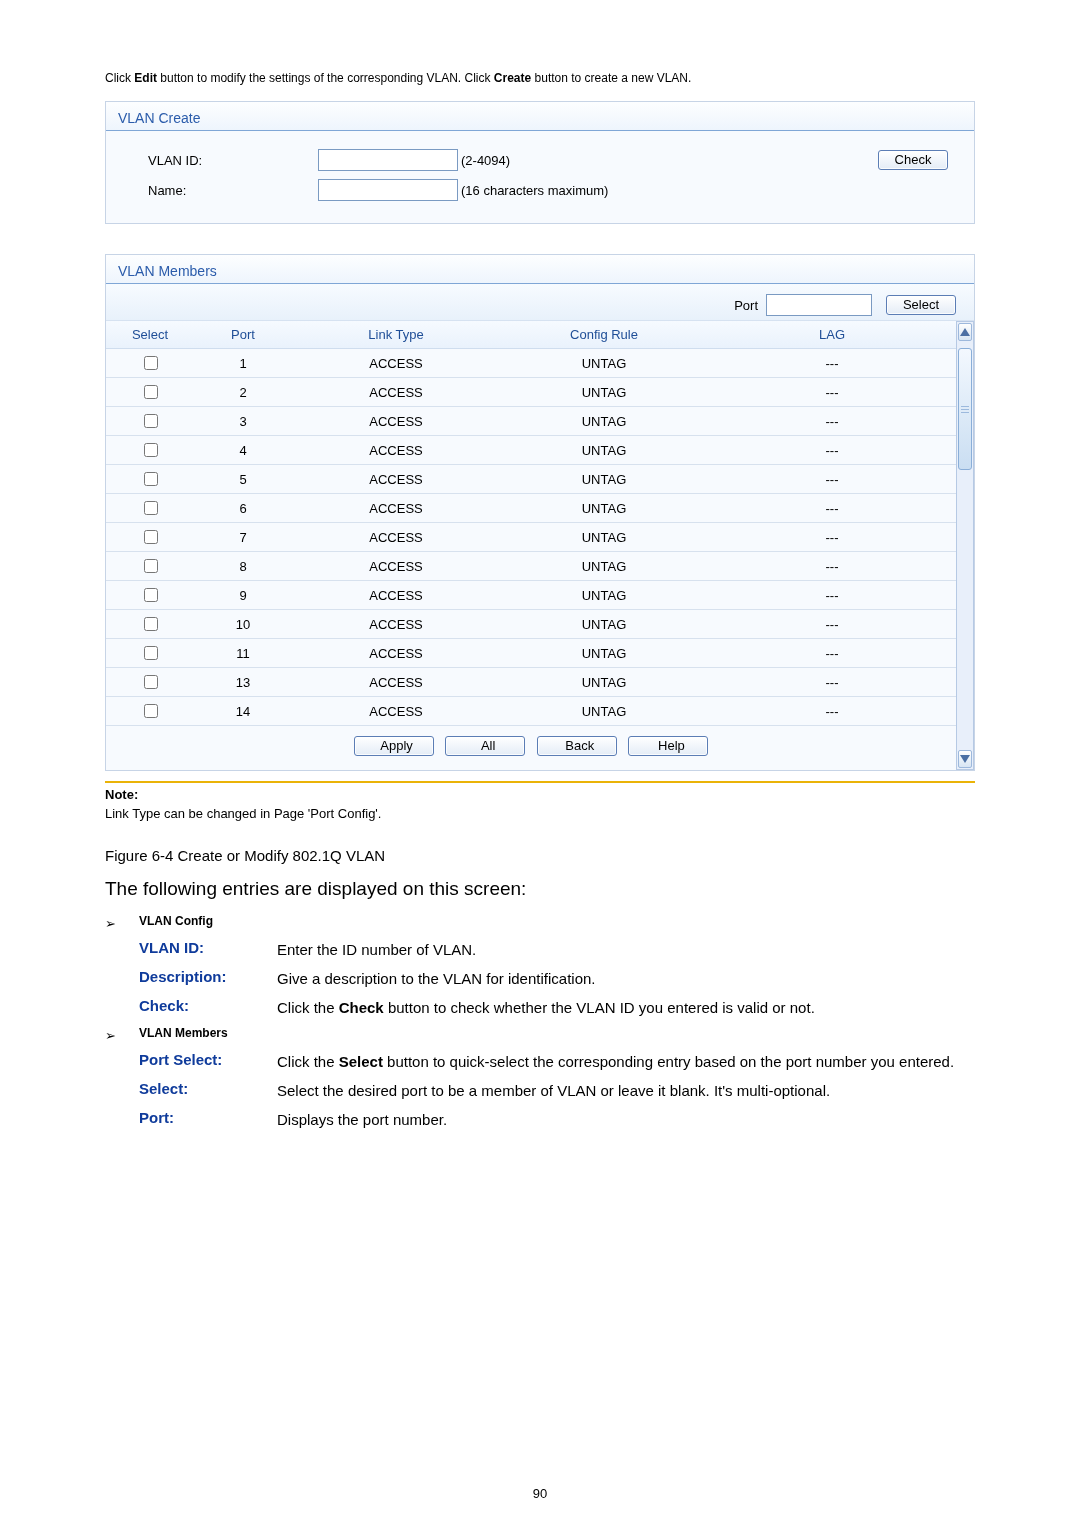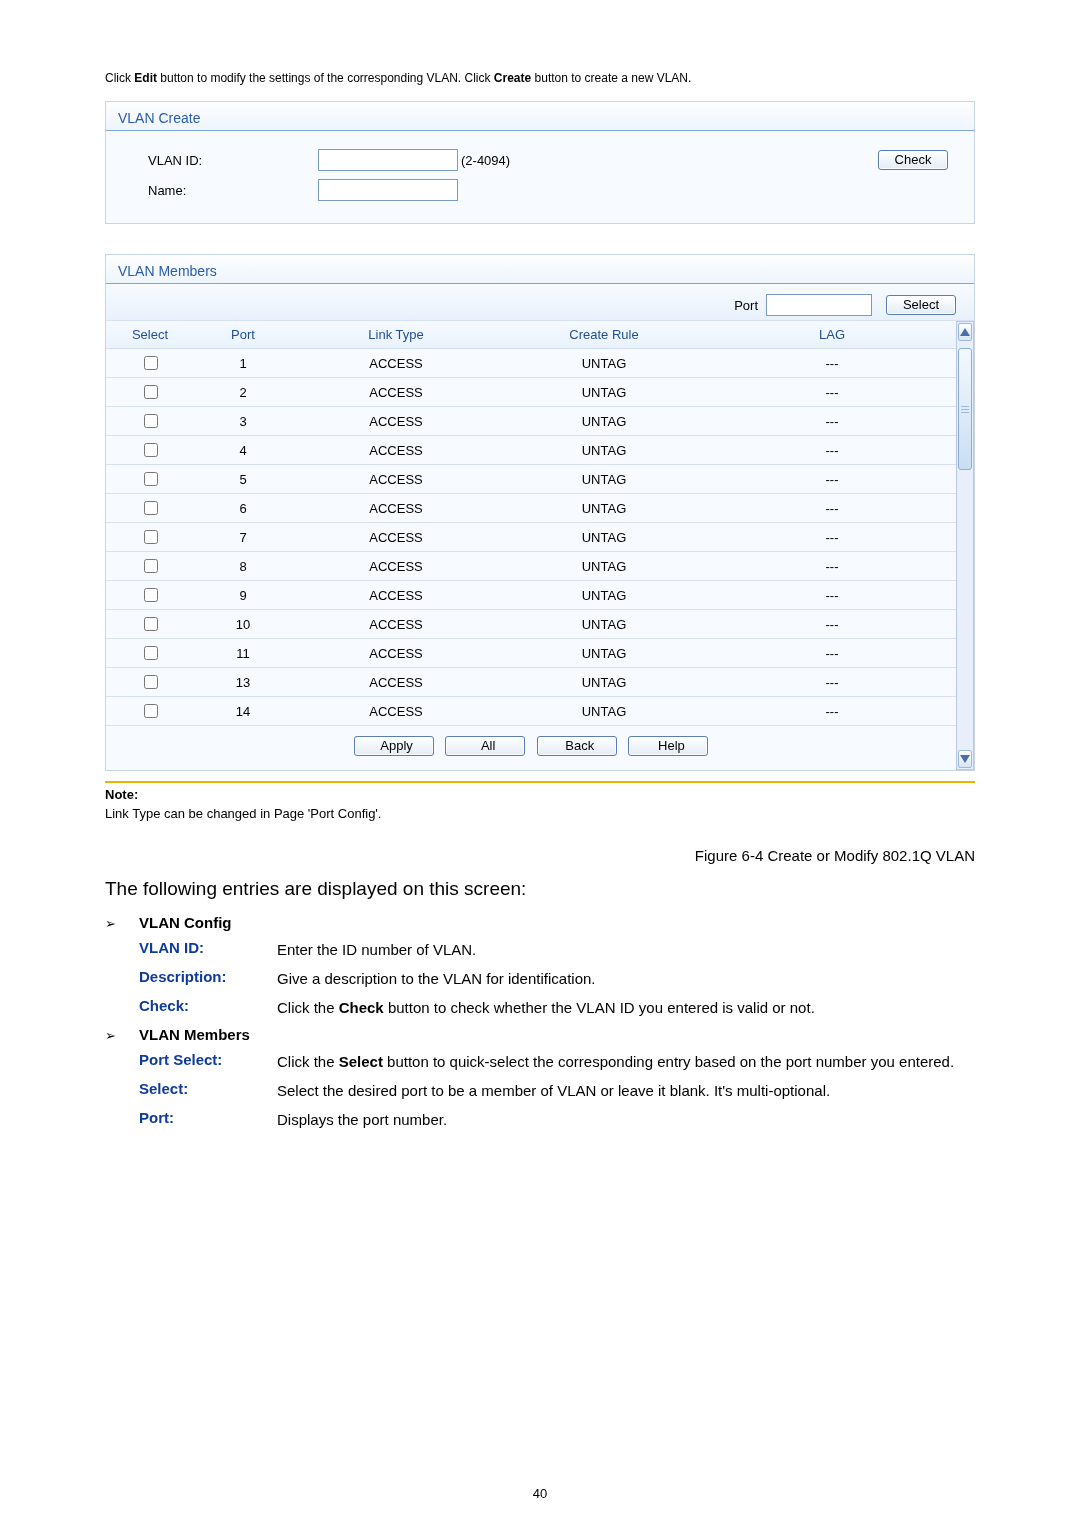--- a/index.html
+++ b/index.html
@@ -187,40 +187,40 @@
   .note-block .note-label {
     font-weight: bold;
     font-size: 13px;
   }
   .note-block .note-text {
     font-size: 13px;
     margin: 4px 0 26px 0;
   }
 
   .figure-caption {
-    text-align:right;
+    text-align:left;
     margin: 10px 0 14px 0;
     font-size: 15px;
   }
 
   .desc-intro { margin: 7px 0 14px 0; font-size: 19px; }
 
   .bullet-row {
     display:flex;
     align-items:flex-start;
     margin: 6px 0 2px 0;
   }
   .bullet-row .arrow {
     width: 34px;
     font-size: 13px;
     padding-top:2px;
   }
   .bullet-row .btext {
     font-weight: bold;
-    font-size: 15px;
+    font-size: 12px;
   }
 
   .def-row {
     display:flex;
     align-items:flex-start;
     margin: 8px 0;
     padding-left: 34px;
   }
   .def-row .term {
     width: 138px;
@@ -262,20 +262,21 @@
         <div class="label">VLAN ID:</div>
         <div class="input-wrap"><input class="txt" type="text" style=""></div>
         <div class="hint">(2-4094)</div>
         <div style="padding-right:8px;">
           <span class="btn">Check</span>
         </div>
       </div>
       <div class="form-row">
         <div class="label">Name:</div>
         <div class="input-wrap"><input class="txt" type="text" style=""></div>
+        <div class="hint">(16 characters maximum)</div>
       </div>
     </div>
   </div>
 
   <div class="panel members-panel">
     <div class="panel-header">VLAN Members</div>
     <div class="divider-line"></div>
 
     <div class="port-select-row">
       <span class="pl">Port</span>
@@ -284,21 +285,21 @@
     </div>
 
     <div class="table-wrap">
       <div class="table-container">
         <table class="grid">
           <thead>
             <tr>
               <th style="width:80px;">Select</th>
               <th style="width:90px;">Port</th>
               <th style="width:200px;">Link Type</th>
-              <th style="width:200px;">Create Rule</th>
+              <th style="width:200px;">Config Rule</th>
               <th>LAG</th>
             </tr>
           </thead>
           <tbody id="tbody">
               <tr>
                 <td><input type="checkbox" style=""></td>
                 <td>1</td>
                 <td>ACCESS</td>
                 <td>UNTAG</td>
                 <td>---</td>
@@ -457,15 +458,15 @@
       <div class="def-row">
         <div class="term">Select:</div>
         <div class="desc"><span>Select the desired port to be a member of VLAN or leave it blank. It's multi-optional.</span></div>
       </div>
       <div class="def-row">
         <div class="term">Port:</div>
         <div class="desc"><span>Displays the port number.</span></div>
       </div>
     </div>
 
-  <div class="page-number">40</div>
+  <div class="page-number">90</div>
 
 </div>
 
 </body></html>

